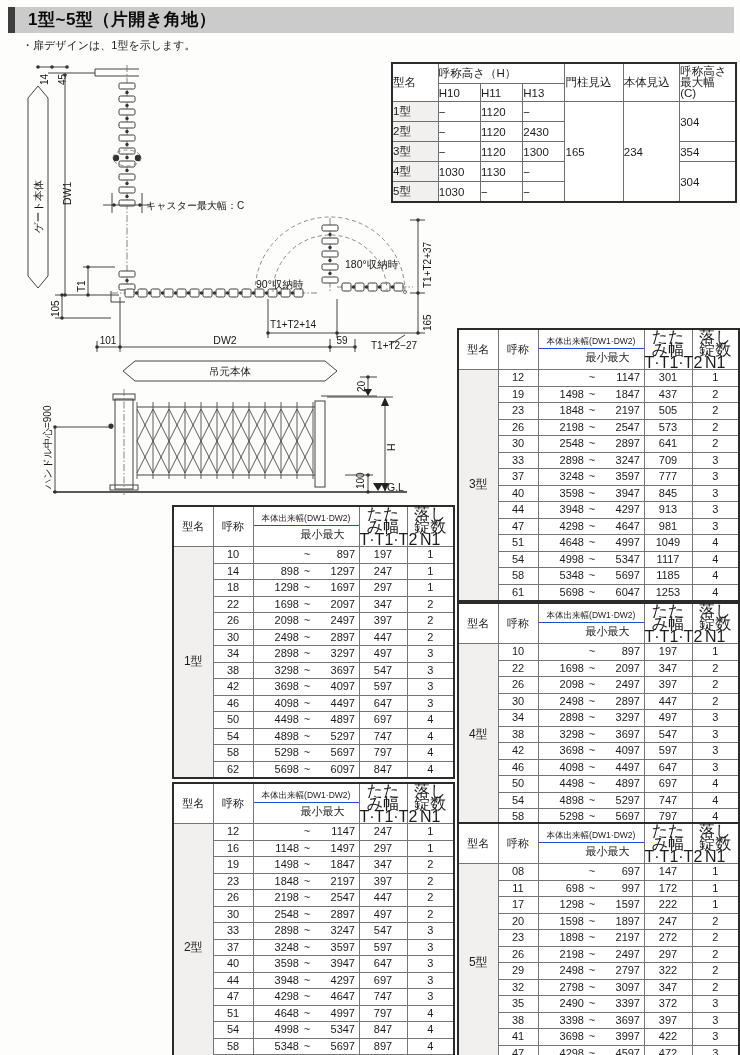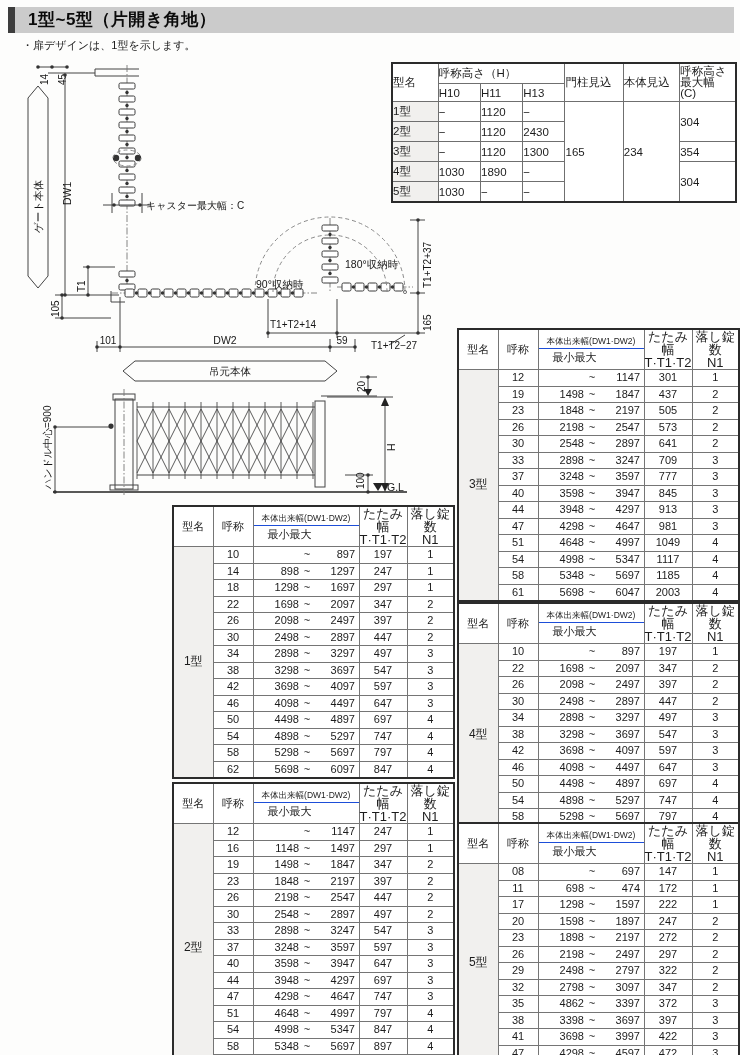--- a/index.html
+++ b/index.html
@@ -29,22 +29,22 @@
   table.spec tbody th,table.spec tbody td{height:19px}
   table.spec tbody th{background:#f1f0ee;}
   .cast3{font-size:10px;line-height:11px;}
 
   
   .szwrap{position:absolute;width:281px;}
   table.sz{border-collapse:collapse;table-layout:fixed;width:281px;border:2px solid #2b2b2b;background:#fff;}
   table.sz th,table.sz td{border:1px solid #757575;padding:0;text-align:center;font-weight:normal;color:#1c1c1c;font-size:11px;}
   table.sz thead th{vertical-align:middle;}
   table.sz .wtitle{font-size:8.5px;line-height:13px;border-bottom:1px solid #1d4ed8;white-space:nowrap;overflow:hidden;}
-  table.sz .wminmax{display:flex;justify-content:flex-start;padding:0 14px;line-height:16px;font-size:11px;}
-  table.sz .two{font-size:13px;line-height:13px;}
+  table.sz .wminmax{display:flex;justify-content:flex-end;padding:0 14px;line-height:16px;font-size:11px;}
+  table.sz .two{font-size:16px;line-height:13px;}
   table.sz tbody td,table.sz tbody th{height:15.5px;line-height:15.5px;}
   table.sz th.model{background:#f1f0ee;font-size:12px;}
   .wcell{white-space:nowrap;}
   .wmin{display:inline-block;width:42px;text-align:right;}
   .wtld{display:inline-block;width:16px;text-align:center;}
   .wmax{display:inline-block;width:40px;text-align:right;}
 
   
   svg.diagram{position:absolute;left:15px;top:55px;}
   svg .dtx{font-size:10.5px;fill:#161616;}
@@ -387,21 +387,21 @@
         <tr>
           <th>3型</th>
           <td>−</td>
           <td>1120</td>
           <td>1300</td>
           <td>354</td>
         </tr>
         <tr>
           <th>4型</th>
           <td>1030</td>
-          <td>1890</td>
+          <td>1130</td>
           <td>−</td>
           <td rowspan="2">304</td>
         </tr>
         <tr>
           <th>5型</th>
           <td>1030</td>
           <td>−</td>
           <td>−</td>
         </tr>
       </tbody>
@@ -758,21 +758,21 @@
         </tr>
         <tr>
           <td>58</td>
           <td class="wcell"><span class="wmin">5348</span><span class="wtld">~</span><span class="wmax">5697</span></td>
           <td>1185</td>
           <td>4</td>
         </tr>
         <tr>
           <td>61</td>
           <td class="wcell"><span class="wmin">5698</span><span class="wtld">~</span><span class="wmax">6047</span></td>
-          <td>2003</td>
+          <td>1253</td>
           <td>4</td>
         </tr>
       </tbody>
     </table>
   </div>
 <div class="szwrap" style="left:457px;top:602px">
     <table class="sz">
       <colgroup>
         <col style="width:40px">
         <col style="width:40px">
@@ -905,21 +905,21 @@
       <tbody>
         <tr>
           <th rowspan="12" class="model">5型</th>
           <td>08</td>
           <td class="wcell"><span class="wmin"></span><span class="wtld">~</span><span class="wmax">697</span></td>
           <td>147</td>
           <td>1</td>
         </tr>
         <tr>
           <td>11</td>
-          <td class="wcell"><span class="wmin">698</span><span class="wtld">~</span><span class="wmax">474</span></td>
+          <td class="wcell"><span class="wmin">698</span><span class="wtld">~</span><span class="wmax">997</span></td>
           <td>172</td>
           <td>1</td>
         </tr>
         <tr>
           <td>17</td>
           <td class="wcell"><span class="wmin">1298</span><span class="wtld">~</span><span class="wmax">1597</span></td>
           <td>222</td>
           <td>1</td>
         </tr>
         <tr>
@@ -947,21 +947,21 @@
           <td>2</td>
         </tr>
         <tr>
           <td>32</td>
           <td class="wcell"><span class="wmin">2798</span><span class="wtld">~</span><span class="wmax">3097</span></td>
           <td>347</td>
           <td>2</td>
         </tr>
         <tr>
           <td>35</td>
-          <td class="wcell"><span class="wmin">4862</span><span class="wtld">~</span><span class="wmax">3397</span></td>
+          <td class="wcell"><span class="wmin">2490</span><span class="wtld">~</span><span class="wmax">3397</span></td>
           <td>372</td>
           <td>3</td>
         </tr>
         <tr>
           <td>38</td>
           <td class="wcell"><span class="wmin">3398</span><span class="wtld">~</span><span class="wmax">3697</span></td>
           <td>397</td>
           <td>3</td>
         </tr>
         <tr>

